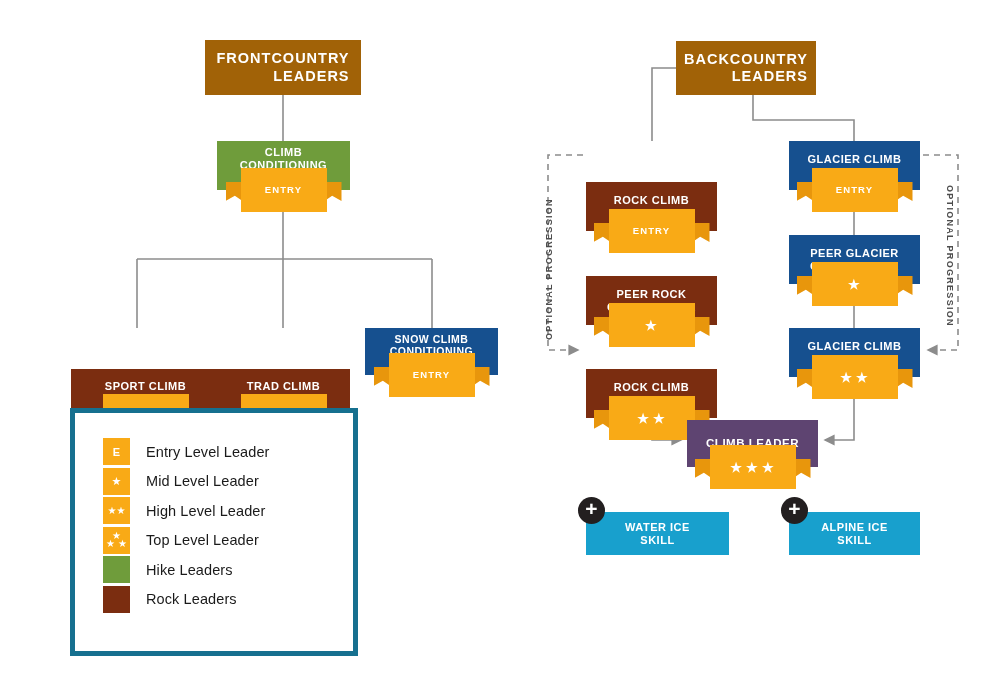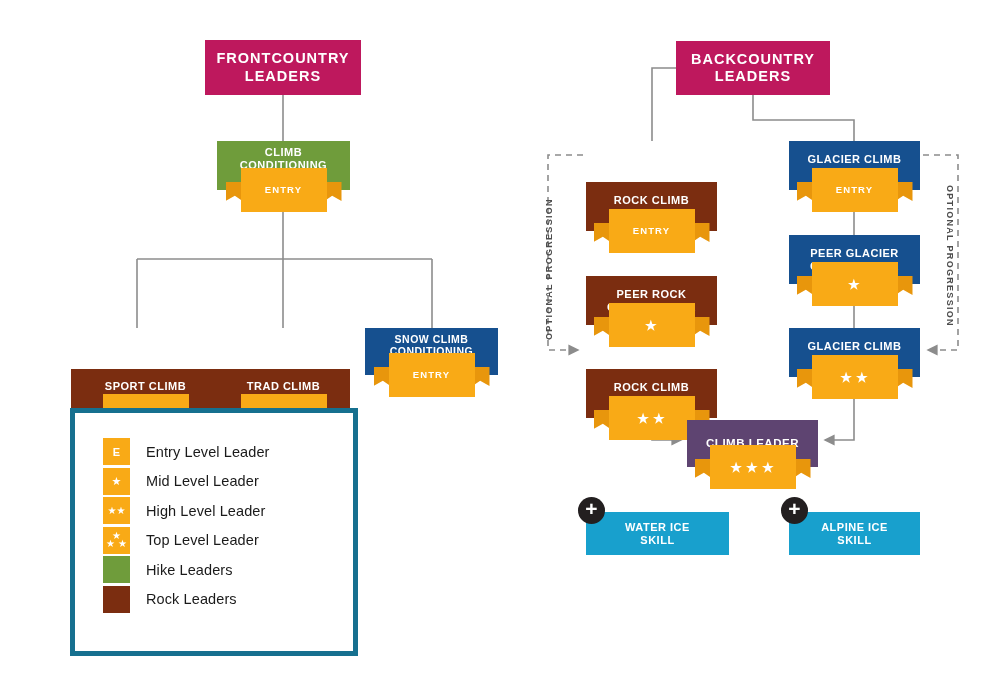--- a/index.html
+++ b/index.html
@@ -14,21 +14,21 @@
 
   
   .node{
     position:absolute;box-sizing:border-box;
     display:flex;align-items:center;justify-content:center;
     text-align:center;color:#ffffff;font-weight:bold;
     letter-spacing:.5px;line-height:1.18;
   }
   .node .lbl{padding:0 6px;white-space:pre-line;}
 
-  .header-node{background:#be185d;font-size:14.5px;letter-spacing:1px;}
+  .header-node{background:#a16207;font-size:14.5px;letter-spacing:1px;text-align:right;}
   .green{background:#6f9c3b;}
   .rock{background:#7b2d10;margin-top:41px;}
   .snow{background:#16508f;}
   .purple{background:#5e4471;}
   .cyan{background:#18a0cd;}
 
   
   .ribbon{
     position:absolute;left:50%;transform:translateX(-50%);
     bottom:-11px;height:22px;display:flex;align-items:center;justify-content:center;
@@ -169,21 +169,21 @@
   <div class="node snow" style="left:365px;top:328px;width:133px;height:47px;font-size:10.5px;">
     <span class="lbl">SNOW CLIMB
 CONDITIONING LEADER</span>
     <div class="ribbon">
       <span class="tail l"></span>
       <span class="tail r"></span>
       <span class="body">ENTRY</span>
     </div>
   </div>
 
-  <div class="node header-node" style="left:676px;top:41px;width:154px;height:54px;">
+  <div class="node header-node" style="left:676px;top:41px;width:140px;height:54px;">
     <span class="lbl">BACKCOUNTRY
 LEADERS</span>
   </div>
 
   <div class="node rock" style="left:586px;top:141px;width:131px;height:49px;font-size:11px;">
     <span class="lbl">ROCK CLIMB
 ROPE LEAD</span>
     <div class="ribbon">
       <span class="tail l"></span>
       <span class="tail r"></span>

